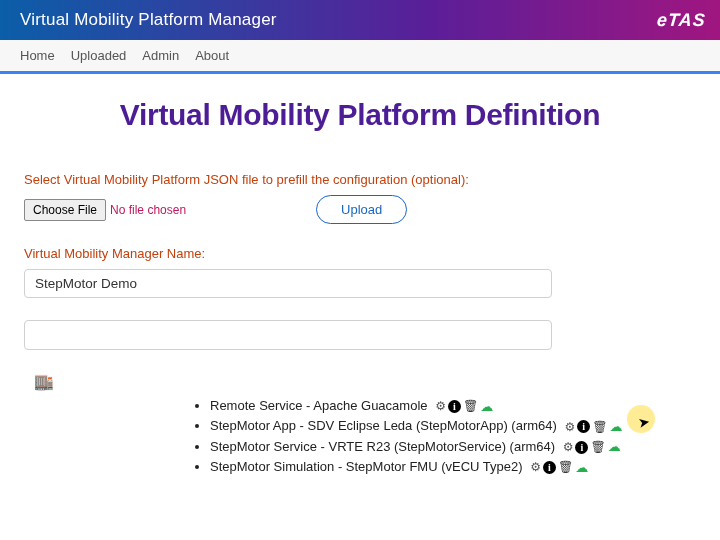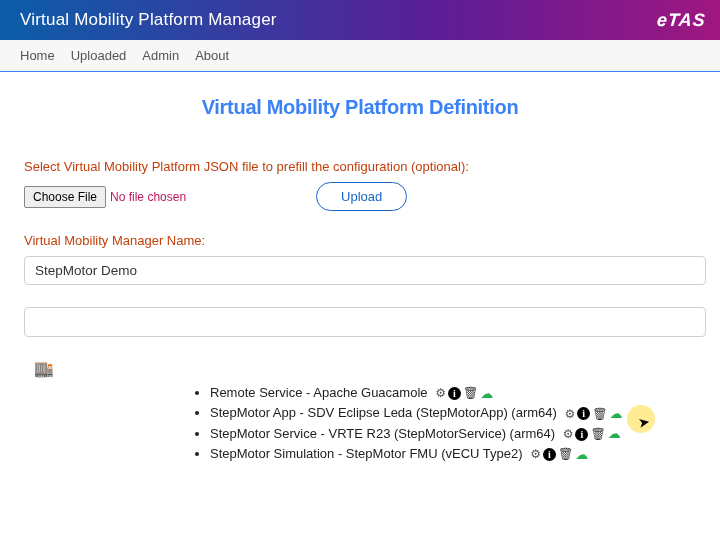--- a/index.html
+++ b/index.html
@@ -5,37 +5,37 @@
   * { box-sizing: border-box; margin: 0; padding: 0; }
   body { font-family: "Segoe UI", Arial, sans-serif; background: #fff; color: #222; width: 720px; height: 540px; overflow: hidden; }
   .header {
     height: 40px;
     background: linear-gradient(90deg, #0b5ea8 0%, #5b1e98 60%, #a01680 100%);
     display: flex; align-items: center; justify-content: space-between;
     padding: 0 14px 0 20px; color: #fff;
   }
   .header-title { font-size: 17px; font-weight: 400; letter-spacing: 0.2px; }
   .brand { font-size: 18px; font-weight: 700; letter-spacing: 1px; font-style: italic; transform: skewX(-5deg); }
-  .navbar { background: #f7f7f8; border-bottom: 1px solid #3b82f6; padding: 8px 20px; display: flex; gap: 16px; font-size: 13px; color: #555; align-items: flex-end; }
+  .navbar { background: #f7f7f8; border-bottom: 3px solid #3b82f6; padding: 8px 20px; display: flex; gap: 16px; font-size: 13px; color: #555; align-items: flex-end; }
   .navbar span { cursor: pointer; }
   .main { padding: 18px 24px 8px 24px; }
-  .page-title { text-align: center; font-size: 20px; font-weight: 700; color: #3b82f6; margin: 6px 0 40px 0; letter-spacing: -0.3px; }
+  .page-title { text-align: center; font-size: 30px; font-weight: 700; color: #4c1d95; margin: 6px 0 40px 0; letter-spacing: -0.3px; }
   .field-label { font-size: 13px; color: #c2410c; margin-bottom: 8px; }
   .row-file { display: flex; align-items: center; gap: 0; margin-bottom: 22px; }
   .choose-file-btn {
     font-family: Arial, sans-serif; font-size: 12px; padding: 3px 8px;
     border: 1px solid #888; background: #efefef; border-radius: 2px; cursor: pointer;
   }
   .no-file { font-size: 12px; color: #be185d; margin-left: 4px; }
   .upload-btn {
     margin-left: 130px; padding: 6px 24px; border: 1px solid #1a66c7; background: #fff;
     color: #1a66c7; border-radius: 24px; font-size: 13px; cursor: pointer;
   }
   .text-input {
-    width: 682px; padding: 6px 10px; font-size: 13.5px; border: 1px solid #d0d0d0;
+    width: 528px; padding: 6px 10px; font-size: 13.5px; border: 1px solid #d0d0d0;
     border-radius: 4px; margin-bottom: 22px; color: #333; background: #fff;
   }
   .text-input.empty { height: 30px; }
   .machines-label { font-size: 13px; color: #333; margin-bottom: 4px; }
   .store-icon { font-size: 16px; margin-left: 10px; margin-bottom: 4px; color: #222; cursor: pointer; }
   .machine-list { list-style: disc; margin-left: 186px; margin-top: 6px; font-size: 13px; color: #222; }
   .machine-list li { margin-bottom: 2px; line-height: 1.35; }
   .mi-icons { margin-left: 4px; white-space: nowrap; display: inline-flex; align-items: center; gap: 2px; vertical-align: middle; }
   .ic { font-size: 12px; cursor: pointer; display: inline-block; }
   .ic.gear { color: #555; }

